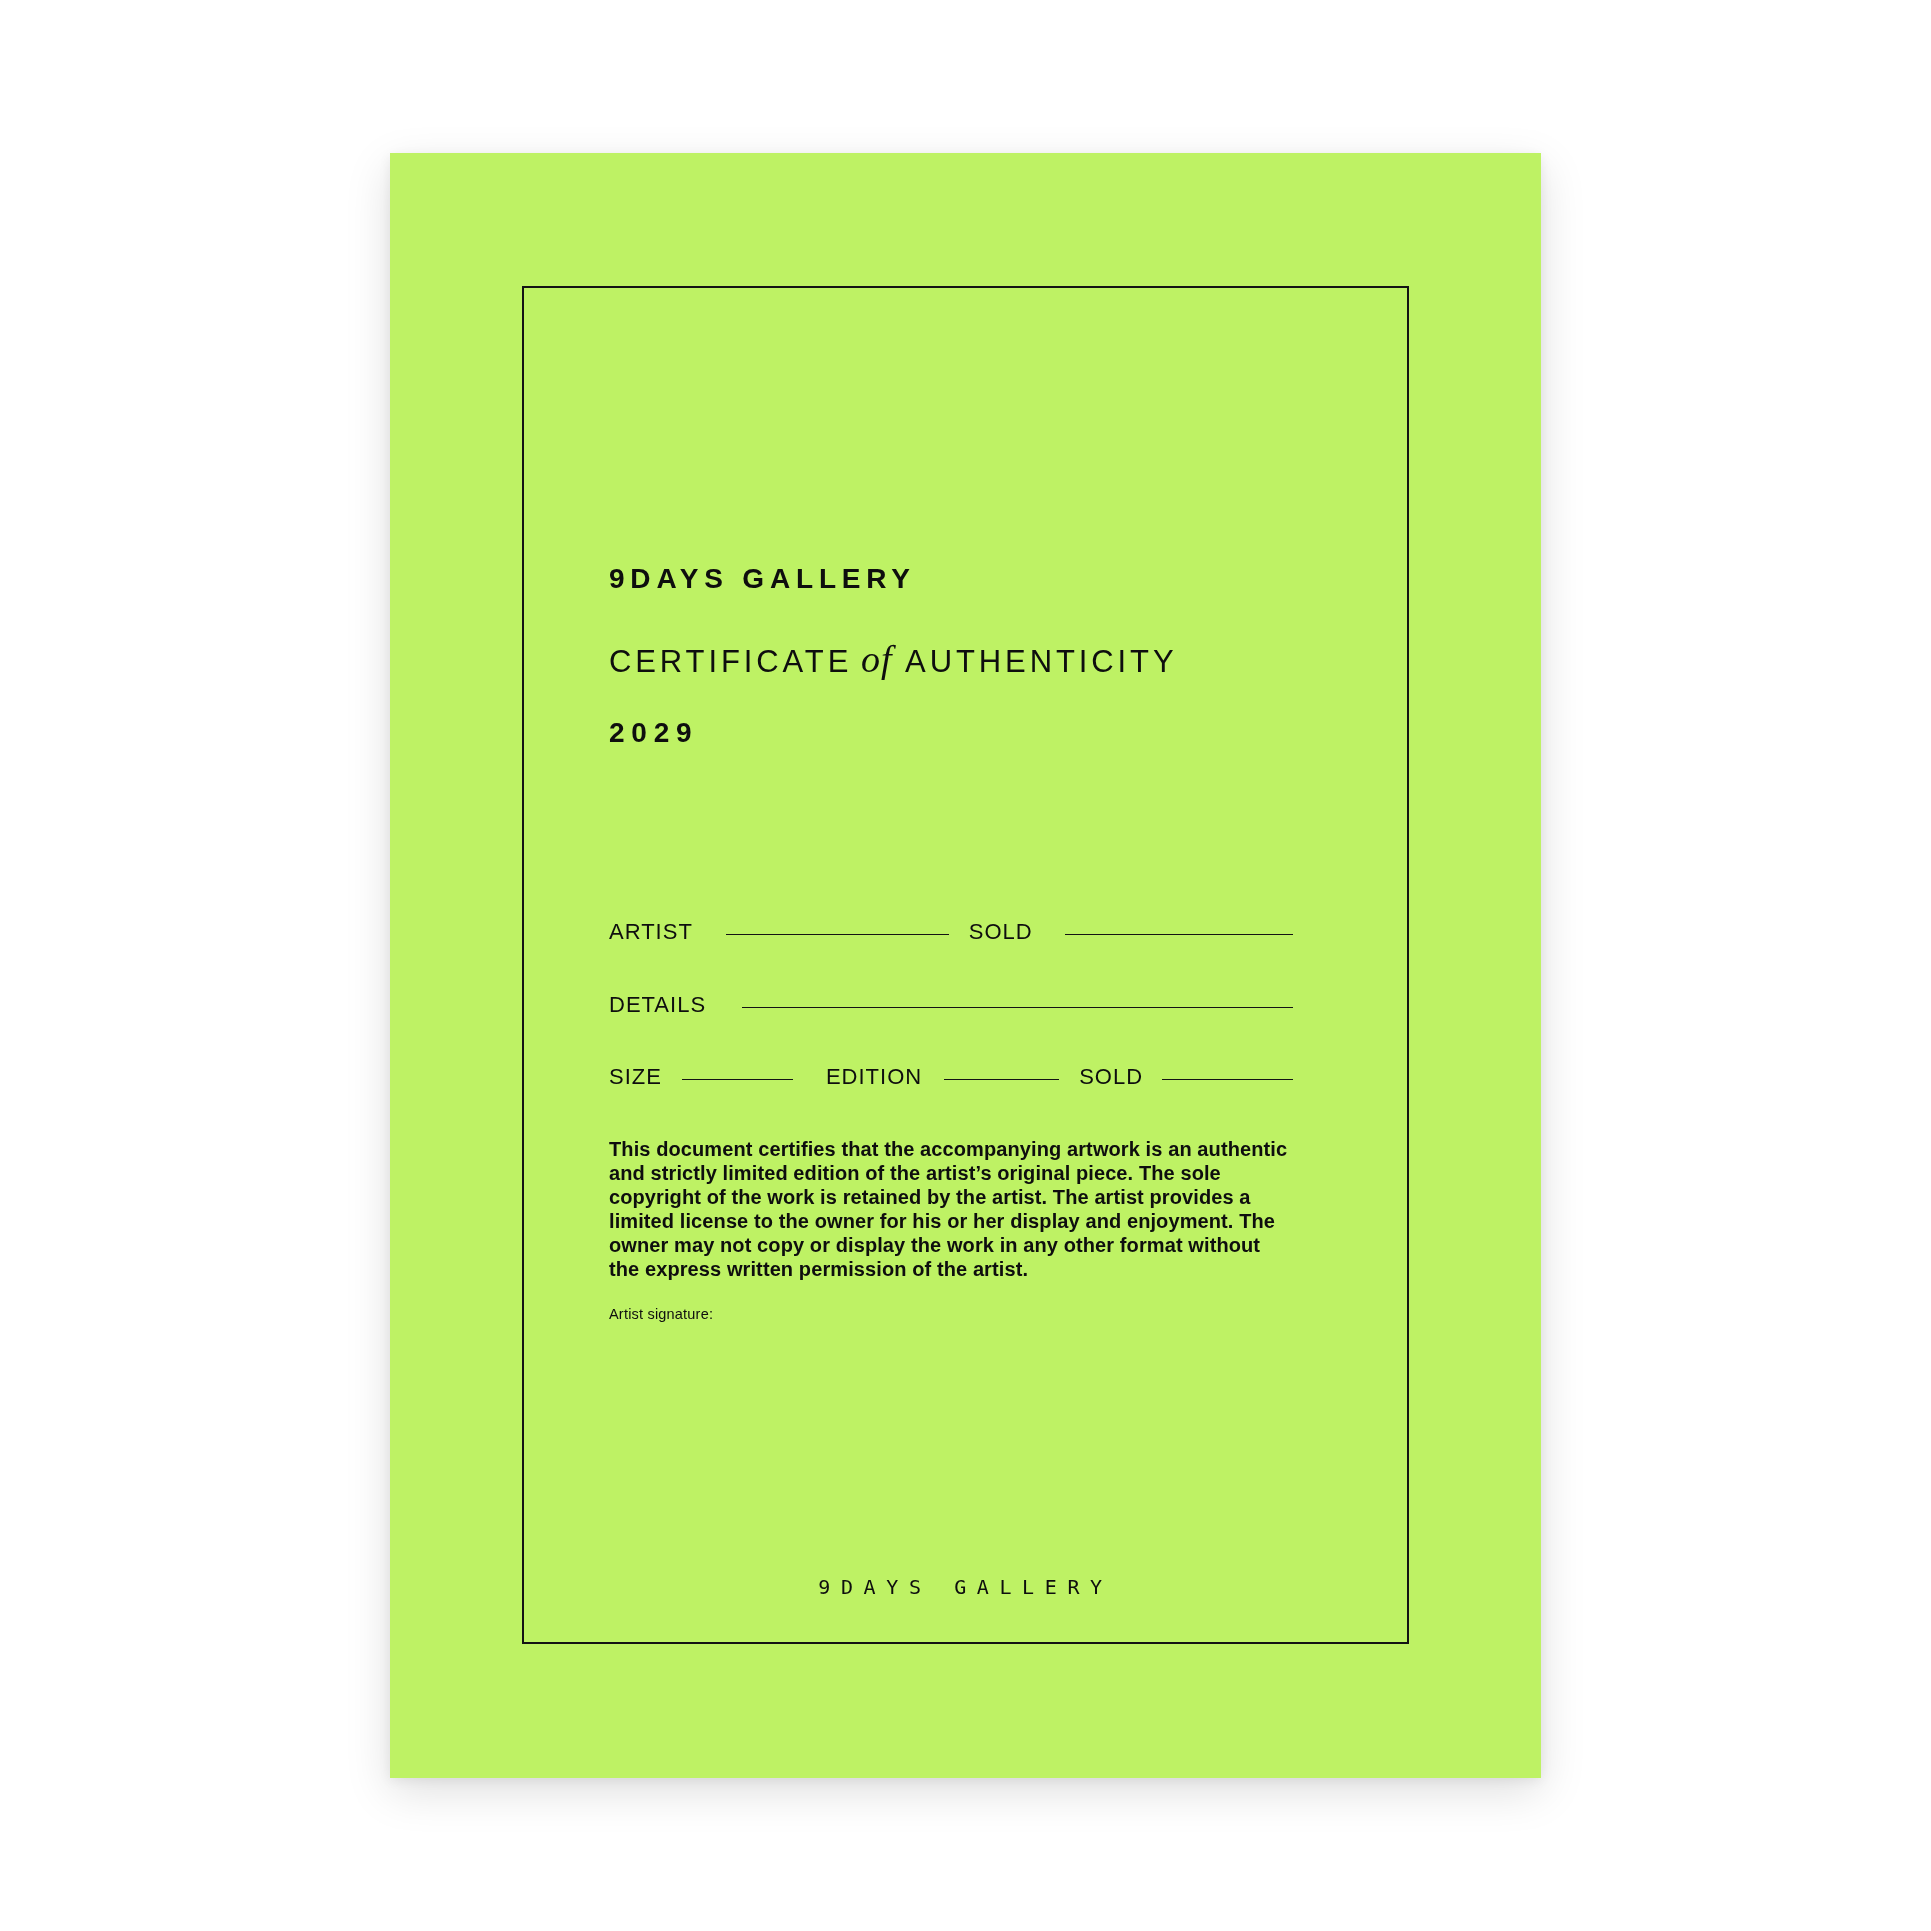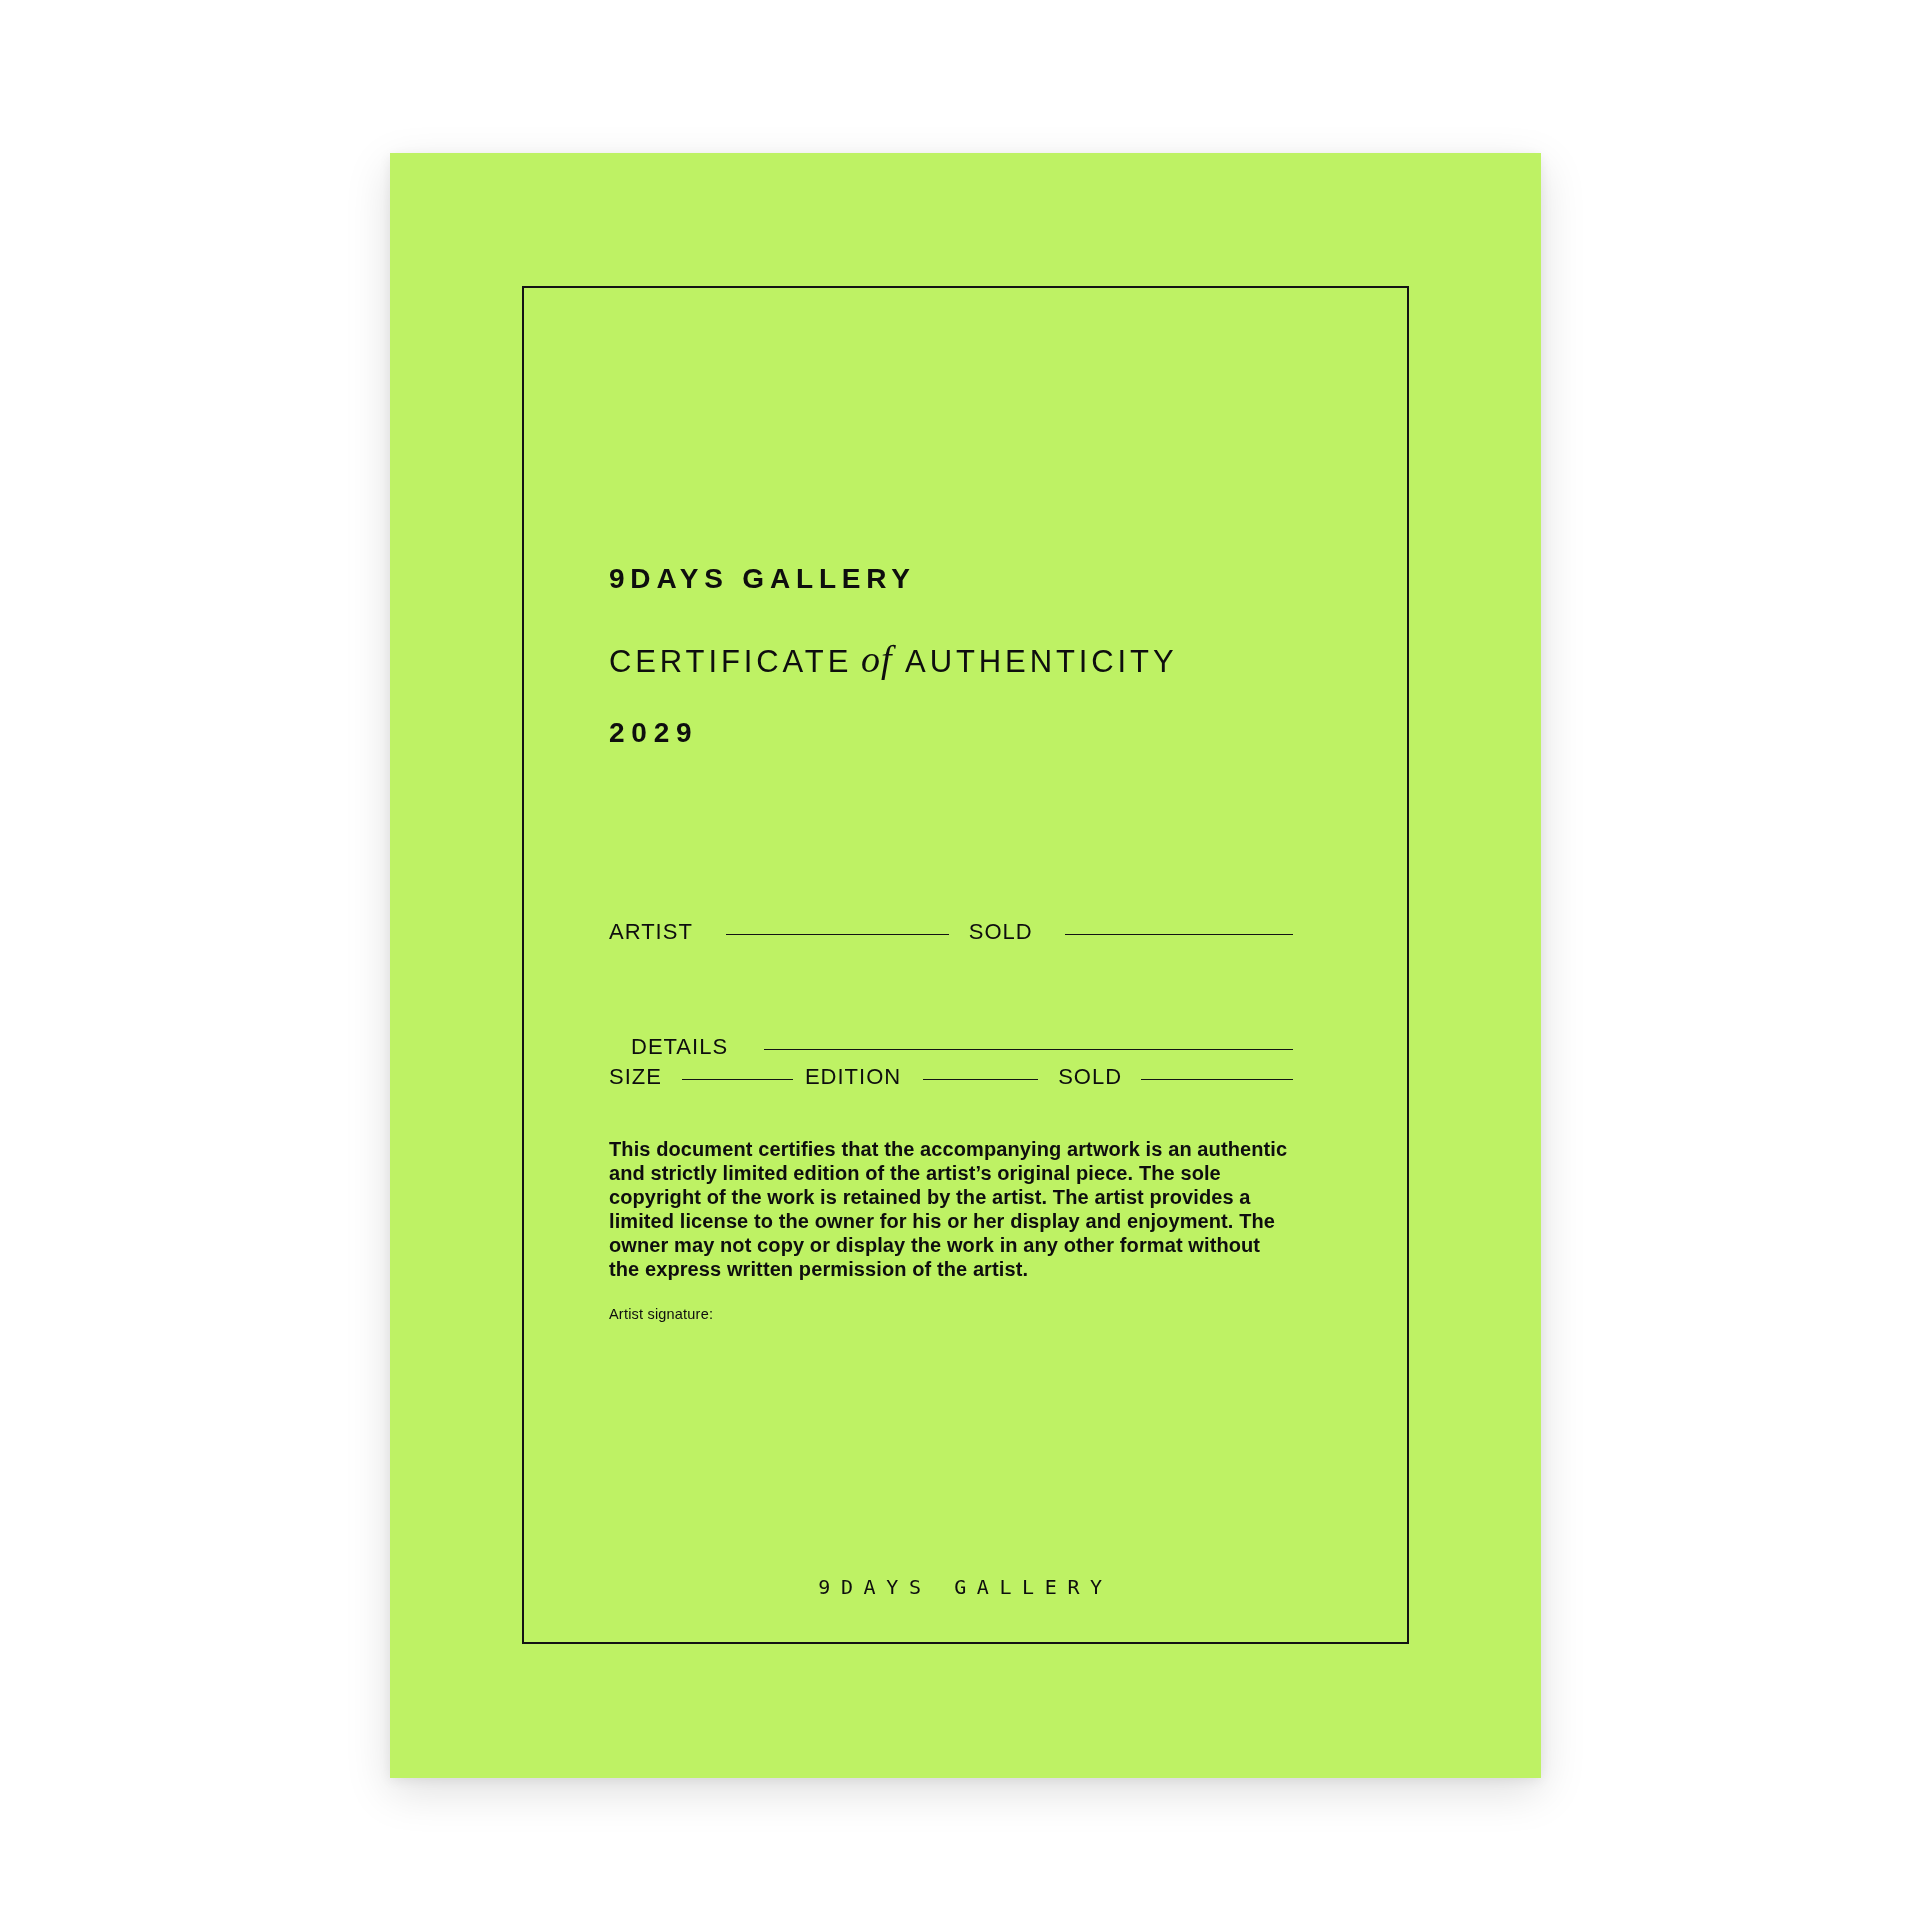--- a/index.html
+++ b/index.html
@@ -78,21 +78,21 @@
     left: 85px;
     right: 114px;
     display: flex;
     align-items: center;
     line-height: 1;
     font-size: 22px;
     letter-spacing: 1px;
     white-space: nowrap;
   }
   .row-artist  { top: 633px; }
-  .row-details { top: 748px; margin-left: 22px; }
+  .row-details { top: 706px; }
   .row-size    { top: 778px; }
 
   .fline {
     height: 0;
     border-bottom: 1.9px solid #131313;
     margin-bottom: -4.8px;
     flex: 0 0 auto;
   }
   .fline.grow { flex: 1 1 auto; }
 
@@ -149,21 +149,21 @@
     </div>
 
     <div class="form-row row-details">
       <span>DETAILS</span>
       <span class="fline grow" style="margin-left:36px;"></span>
     </div>
 
     <div class="form-row row-size">
       <span>SIZE</span>
       <span class="fline" style="width:111px; margin-left:20px;"></span>
-      <span style="margin-left:12px;">EDITION</span>
+      <span style="margin-left:33px;">EDITION</span>
       <span class="fline" style="width:115px; margin-left:22px;"></span>
       <span style="margin-left:20px;">SOLD</span>
       <span class="fline grow" style="margin-left:19.3px;"></span>
     </div>
 
     <div class="body-text">This document certifies that the accompanying artwork is an authentic
 and strictly limited edition of the artist’s original piece. The sole
 copyright of the work is retained by the artist. The artist provides a
 limited license to the owner for his or her display and enjoyment. The
 owner may not copy or display the work in any other format without

